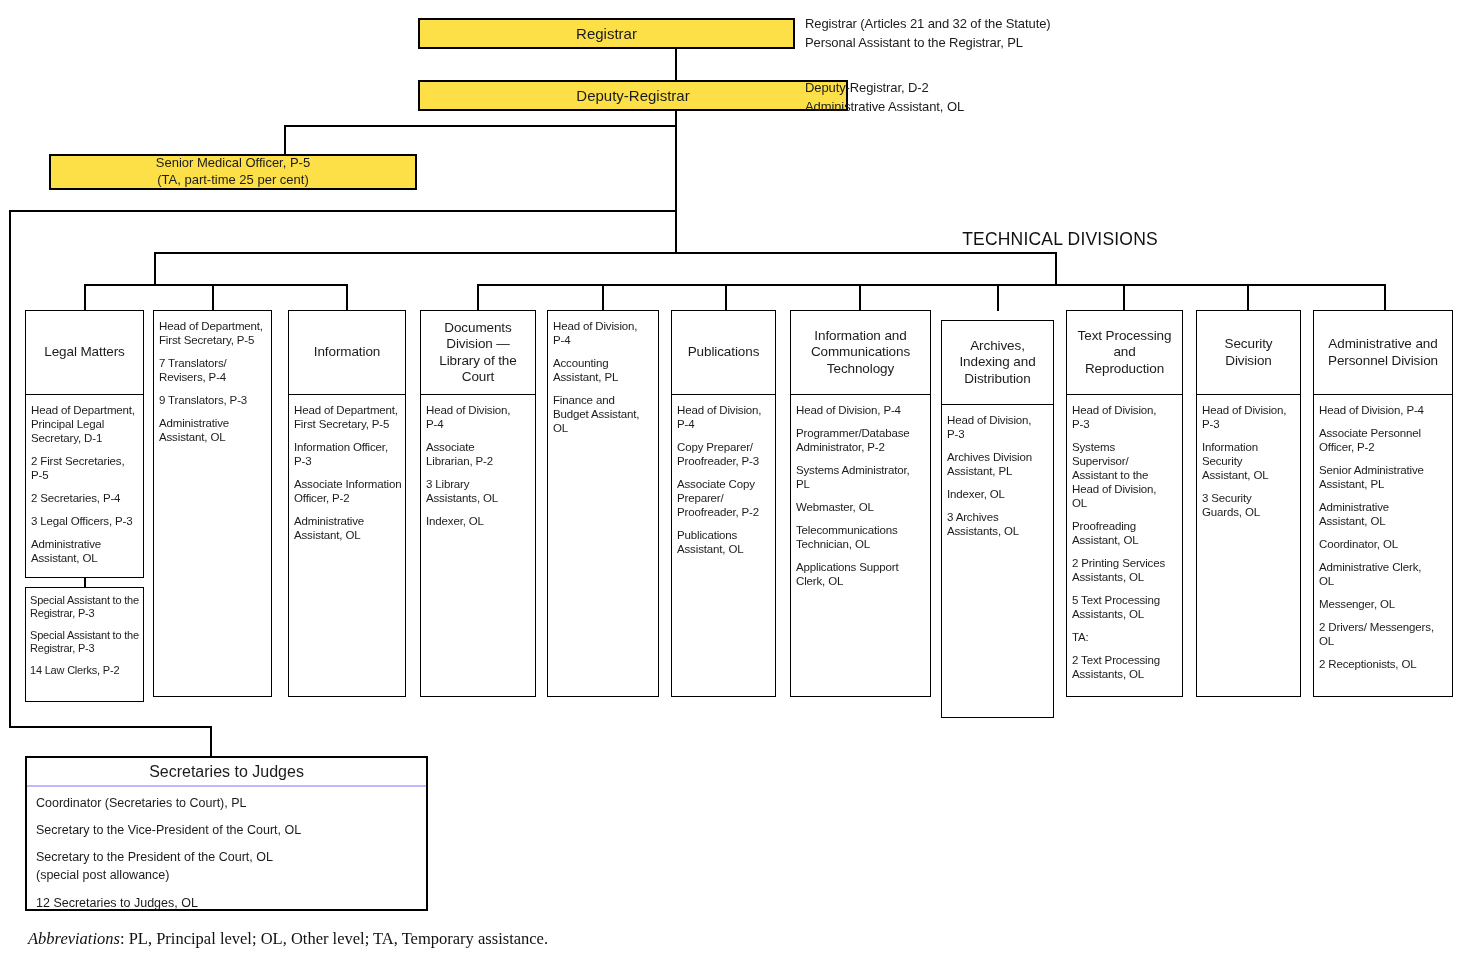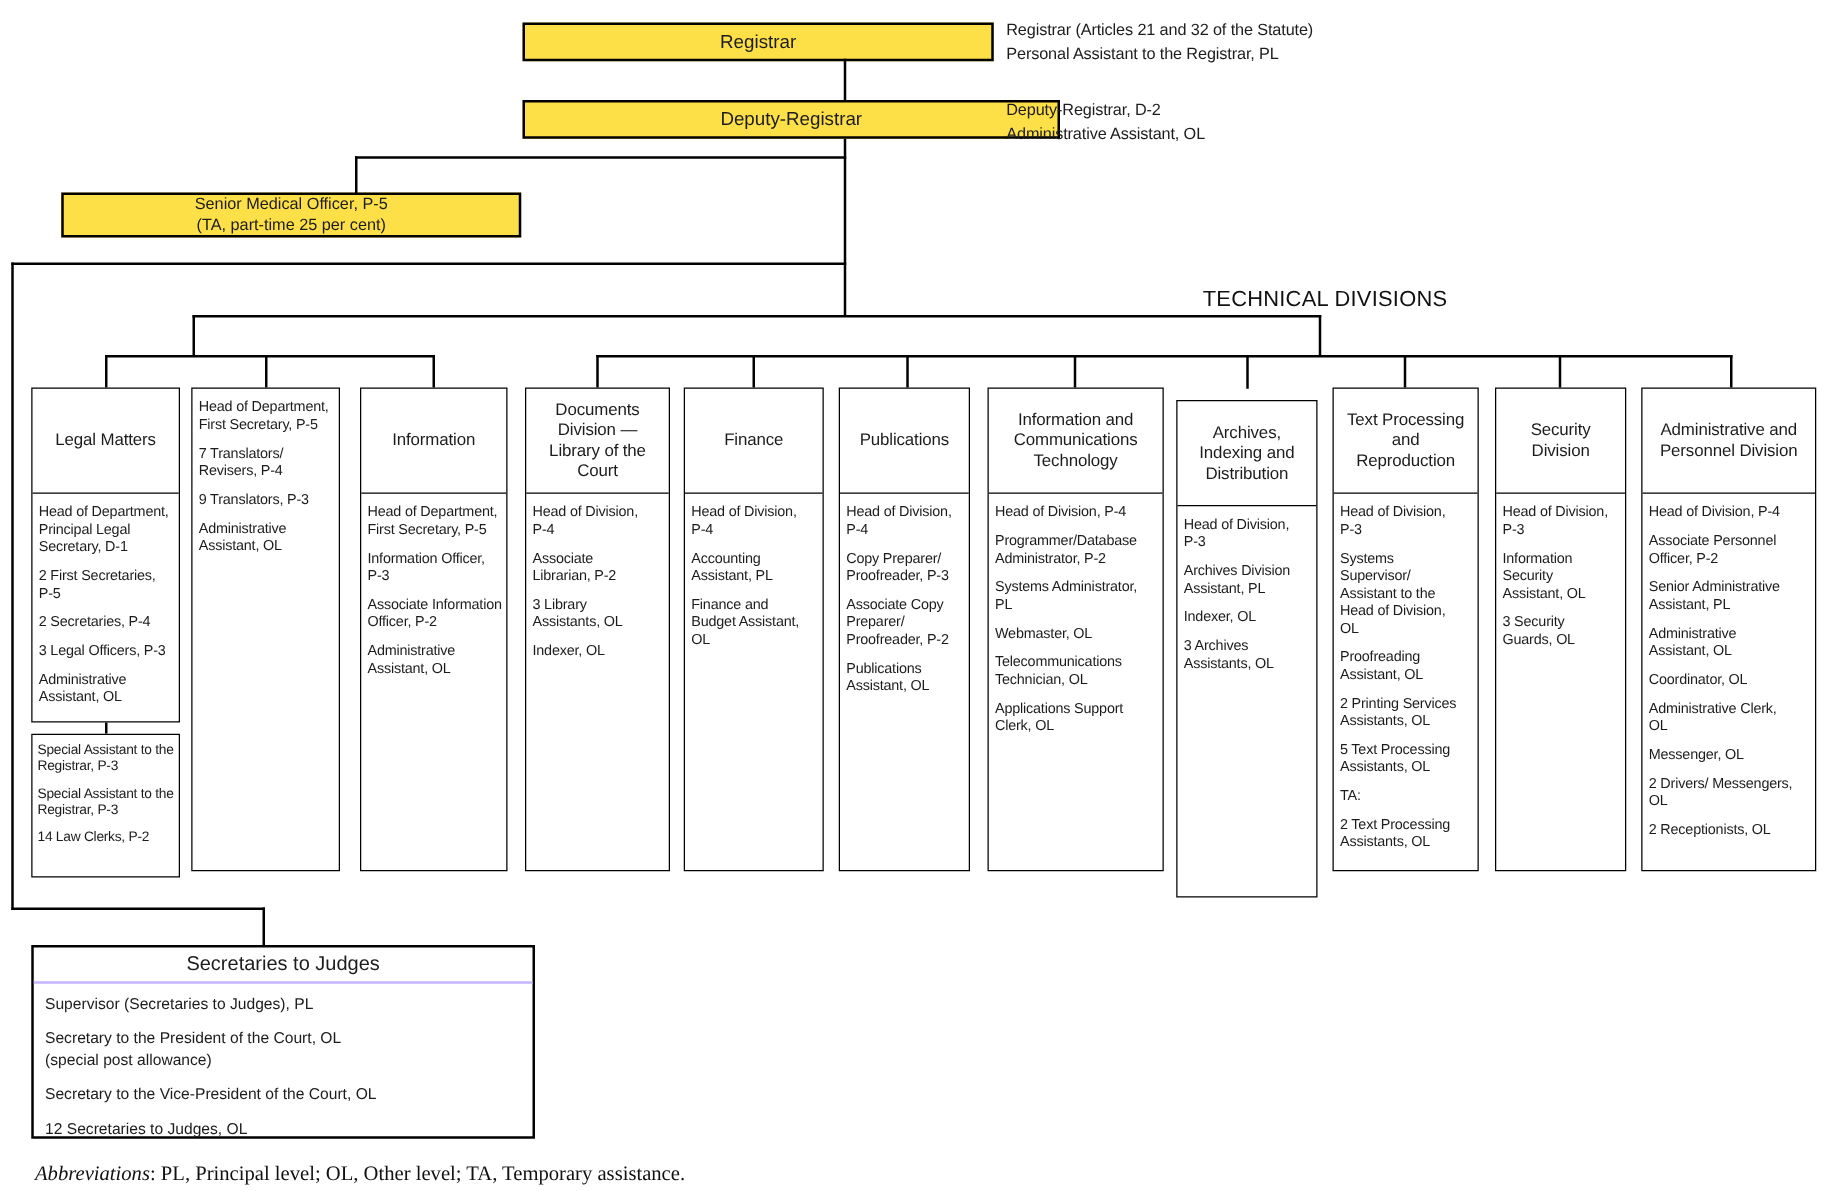--- a/index.html
+++ b/index.html
@@ -193,21 +193,20 @@
 P-4</div>
         <div class="pos">Associate
 Librarian, P-2</div>
         <div class="pos">3 Library
 Assistants, OL</div>
         <div class="pos">Indexer, OL</div>
       </div>
   </div>
 
   <div class="colbox" style="left:547px;top:310px;width:112px;height:387px;">
-    <div class="colhead">Finance</div>
     <div class="colbody">
         <div class="pos">Head of Division,
 P-4</div>
         <div class="pos">Accounting
 Assistant, PL</div>
         <div class="pos">Finance and
 Budget Assistant,
 OL</div>
       </div>
   </div>
@@ -315,24 +314,24 @@
         <div class="pos">Messenger, OL</div>
         <div class="pos">2 Drivers/ Messengers,
 OL</div>
         <div class="pos">2 Receptionists, OL</div>
       </div>
   </div>
 
   <div class="colbox" style="left:25px;top:756px;width:403px;height:155px;border-width:2px;">
     <div class="sechead">Secretaries to Judges</div>
     <div class="secbody">
-        <div class="sec-item">Supervisor (Secretaries to Judges), PL</div>
+        <div class="sec-item">Coordinator (Secretaries to Court), PL</div>
+        <div class="sec-item">Secretary to the Vice-President of the Court, OL</div>
         <div class="sec-item">Secretary to the President of the Court, OL
 (special post allowance)</div>
-        <div class="sec-item">Secretary to the Vice-President of the Court, OL</div>
         <div class="sec-item">12 Secretaries to Judges, OL</div>
       </div>
   </div>
 
   <div class="footer" style="left:28px;top:929px;">
     <span class="it">Abbreviations</span><span>: PL, Principal level; OL, Other level; TA, Temporary assistance.</span>
   </div>
 
 </div>
 

